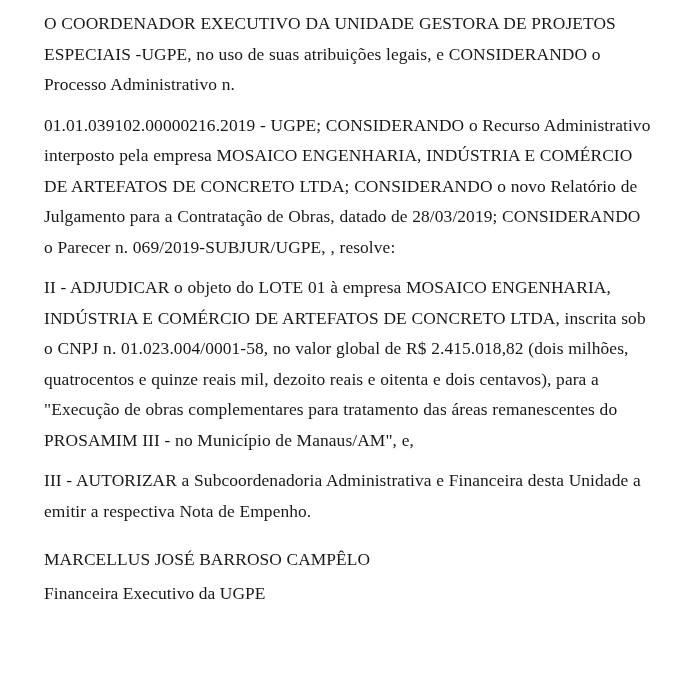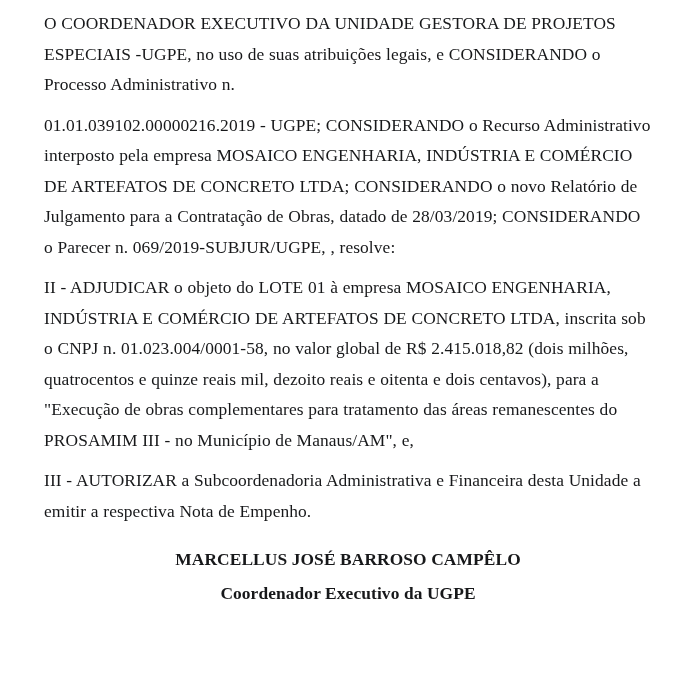--- a/index.html
+++ b/index.html
@@ -27,22 +27,21 @@
     text-align: left;
     margin: 0 0 10px 0;
     letter-spacing: 0.1px;
     word-spacing: 0.2px;
   }
   .para:last-of-type {
     margin-bottom: 16px;
   }
   .signature-block {
     margin-top: 18px;
-    text-align: center;
-    font-weight: bold;
+    text-align: left;
   }
   .sig-name {
     font-size: 17.4px;
     line-height: 30px;
     letter-spacing: 0.1px;
     margin: 0;
   }
   .sig-role {
     font-size: 17.4px;
     line-height: 30px;
@@ -55,16 +54,16 @@
 
 <div class="page">
 
   <p class="para">O COORDENADOR EXECUTIVO DA UNIDADE GESTORA DE PROJETOS ESPECIAIS -UGPE, no uso de suas atribuições legais, e CONSIDERANDO o Processo Administrativo n.</p>
   <p class="para">01.01.039102.00000216.2019 - UGPE; CONSIDERANDO o Recurso Administrativo interposto pela empresa MOSAICO ENGENHARIA, INDÚSTRIA E COMÉRCIO DE ARTEFATOS DE CONCRETO LTDA; CONSIDERANDO o novo Relatório de Julgamento para a Contratação de Obras, datado de 28/03/2019; CONSIDERANDO o Parecer n. 069/2019-SUBJUR/UGPE, , resolve:</p>
   <p class="para">II - ADJUDICAR o objeto do LOTE 01 à empresa MOSAICO ENGENHARIA, INDÚSTRIA E COMÉRCIO DE ARTEFATOS DE CONCRETO LTDA, inscrita sob o CNPJ n. 01.023.004/0001-58, no valor global de R$ 2.415.018,82 (dois milhões, quatrocentos e quinze reais mil, dezoito reais e oitenta e dois centavos), para a "Execução de obras complementares para tratamento das áreas remanescentes do PROSAMIM III - no Município de Manaus/AM", e,</p>
   <p class="para">III - AUTORIZAR a Subcoordenadoria Administrativa e Financeira desta Unidade a emitir a respectiva Nota de Empenho.</p>
 
   <div class="signature-block">
     <p class="sig-name">MARCELLUS JOSÉ BARROSO CAMPÊLO</p>
-    <p class="sig-role">Coordenador Executivo da UGPE</p>
+    <p class="sig-role">Financeira Executivo da UGPE</p>
   </div>
 
 </div>
 
 </body></html>

